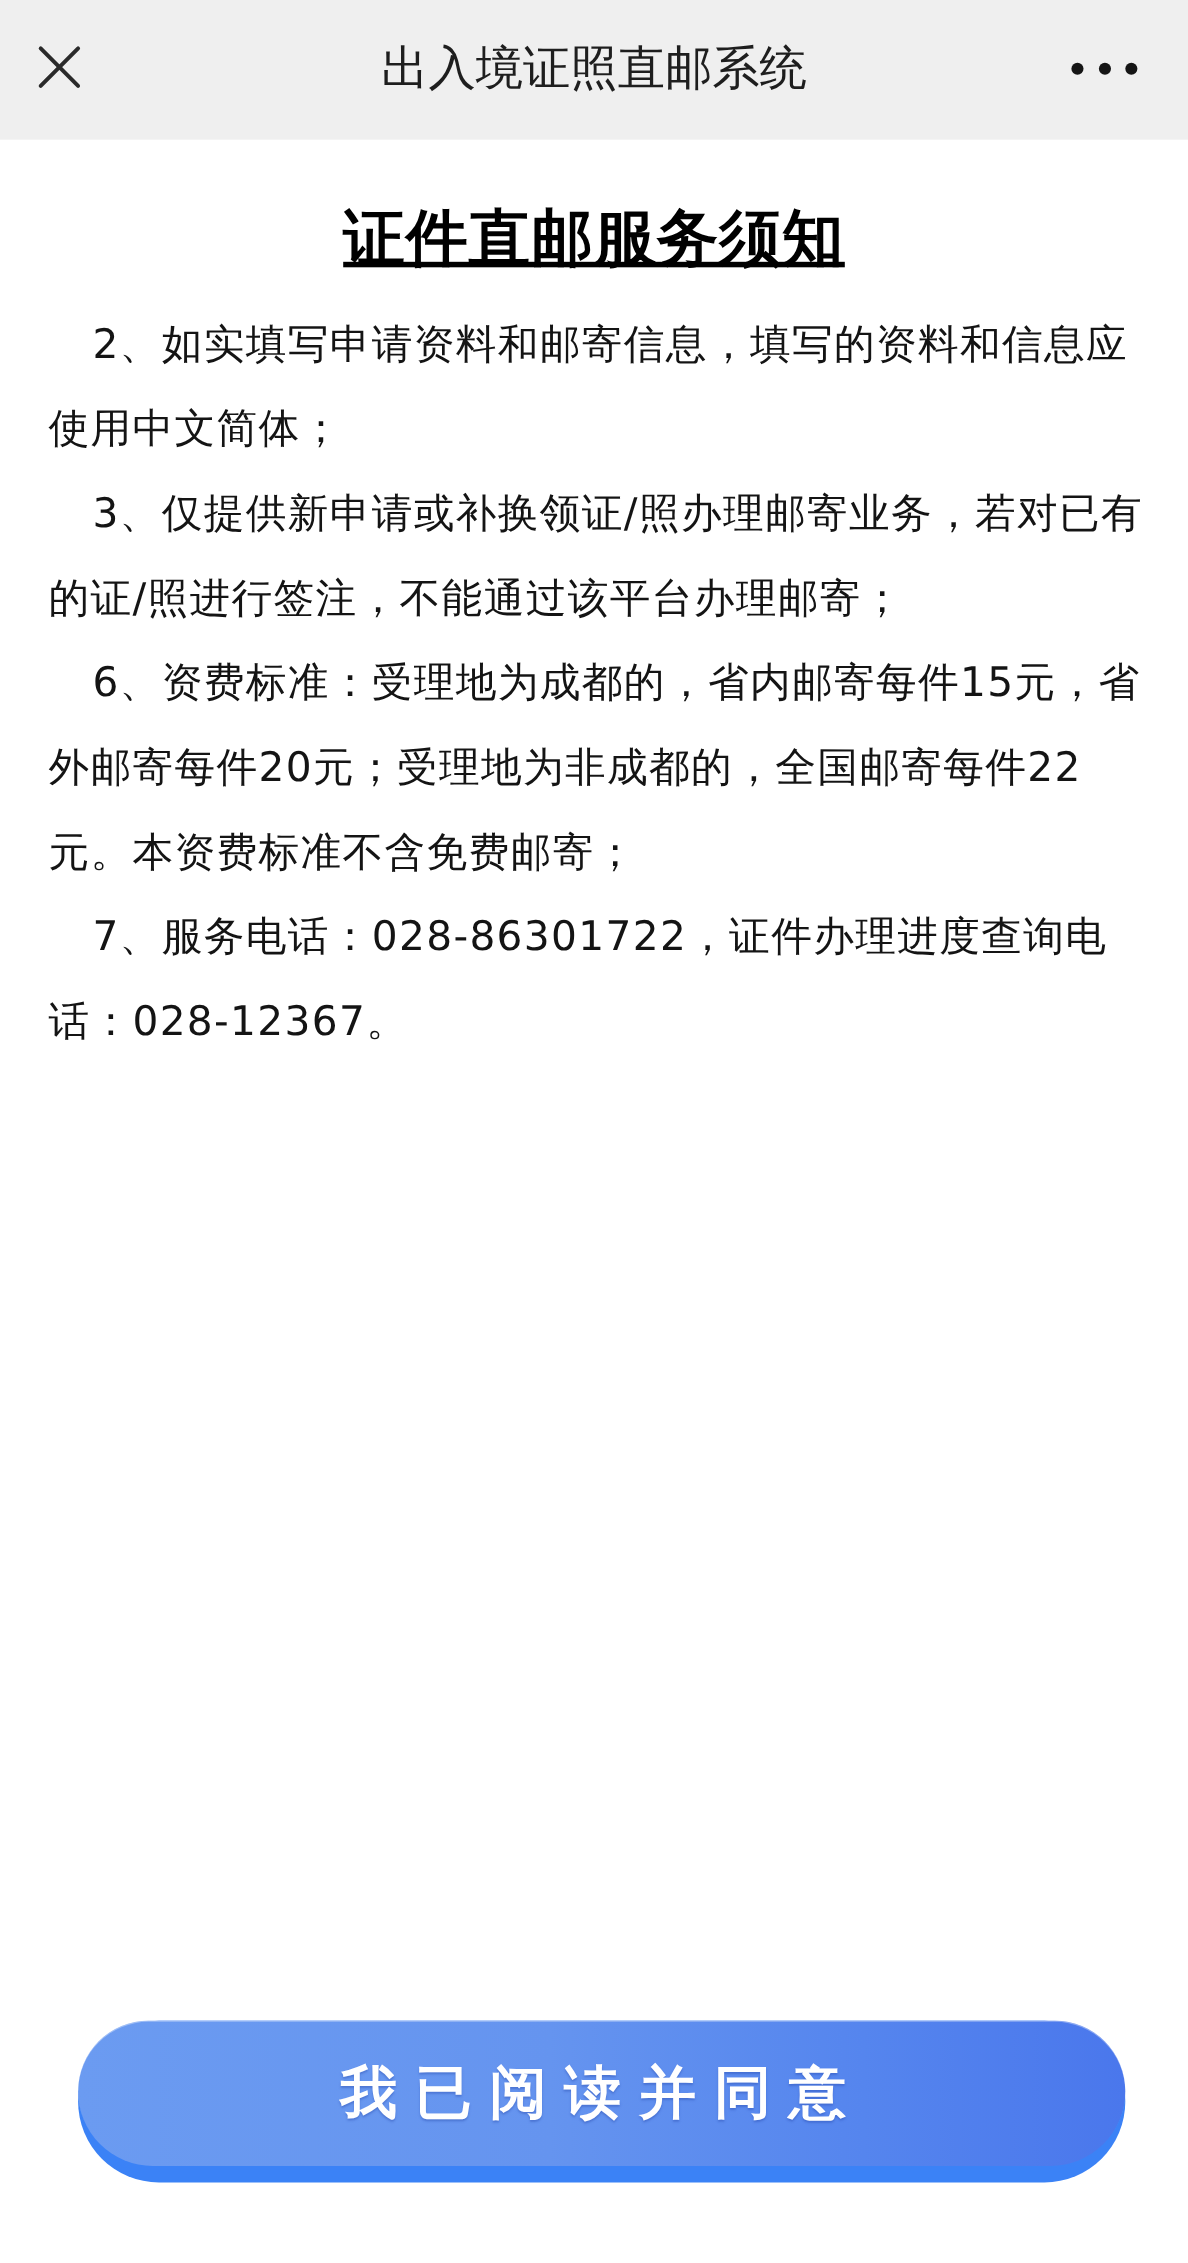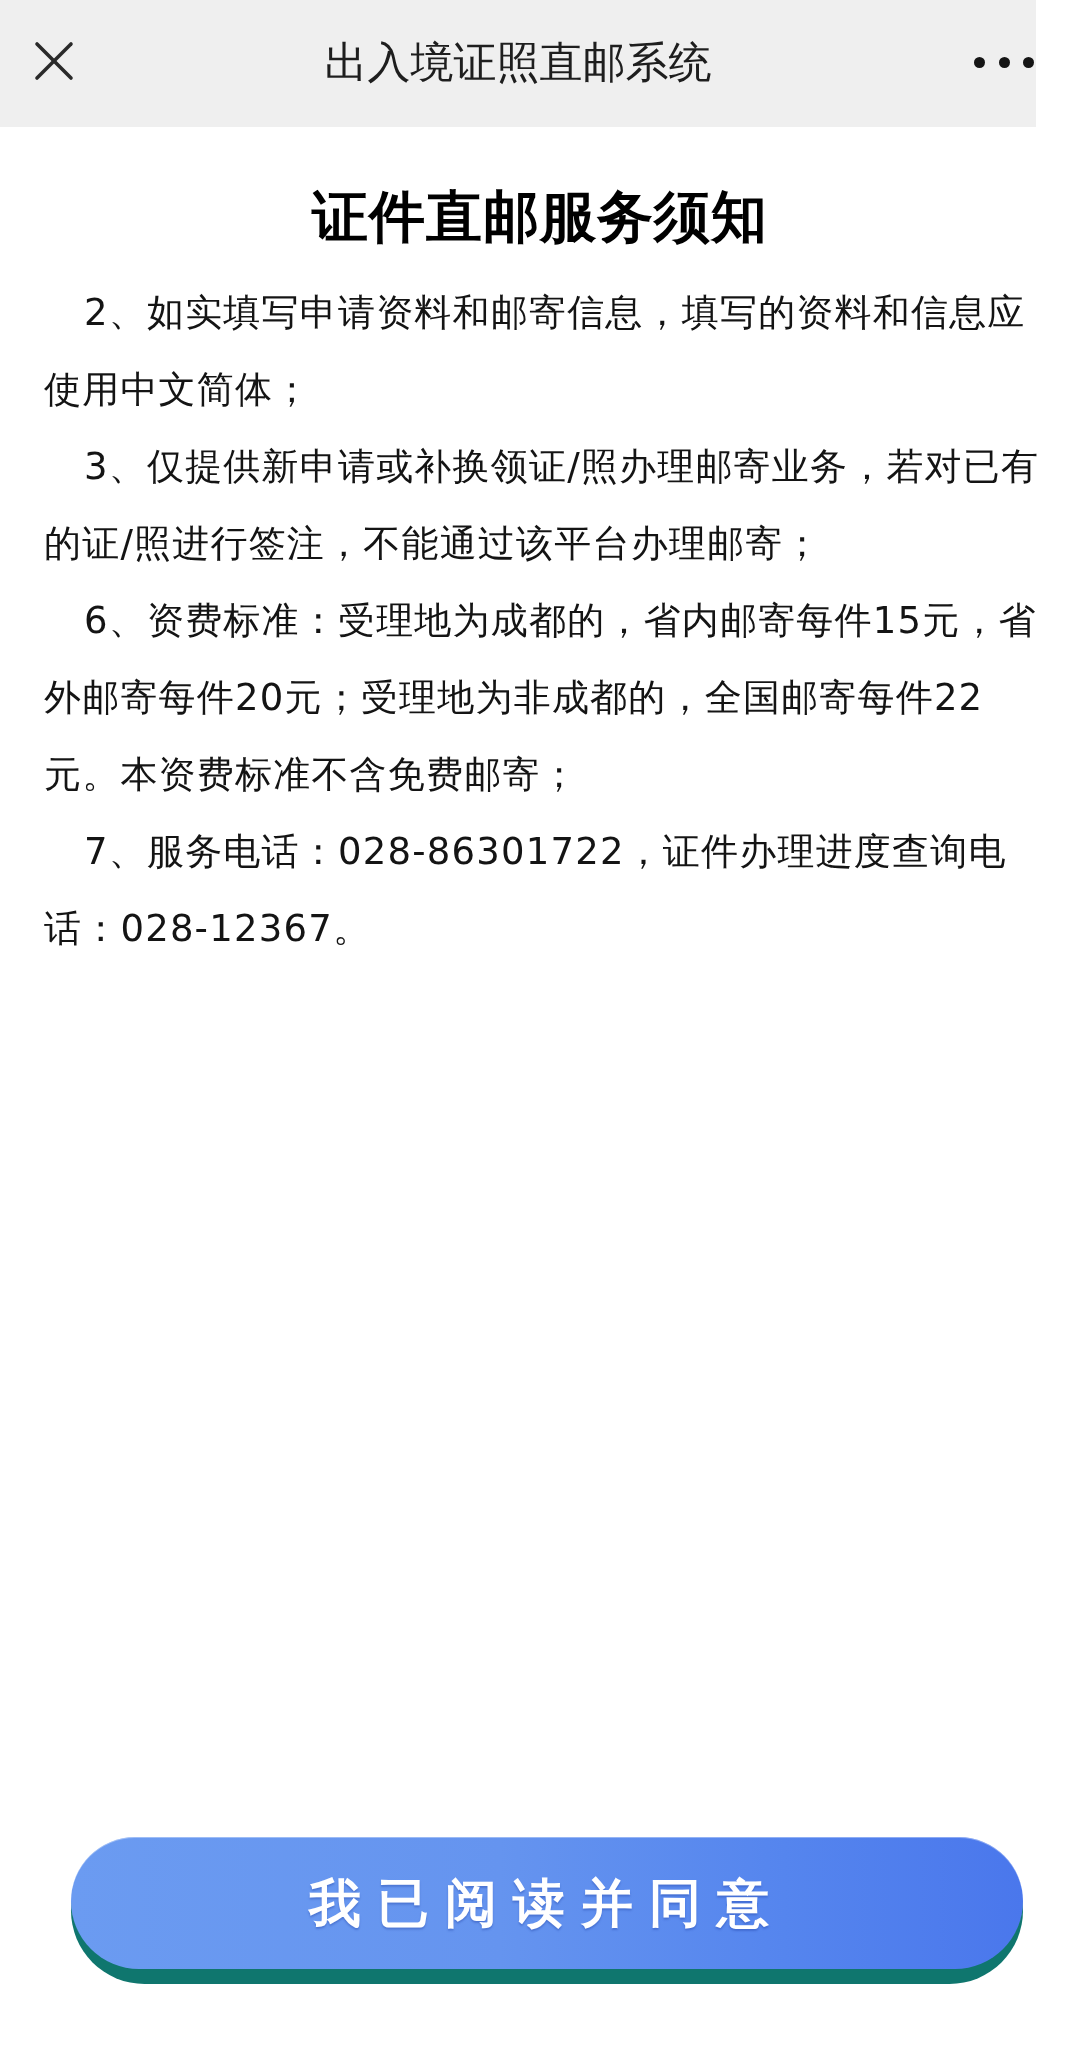--- a/index.html
+++ b/index.html
@@ -11,24 +11,23 @@
     width: 1080px;
     height: 2057px;
     position: relative;
     overflow: hidden;
     font-family: "DejaVu Sans", "Liberation Sans", sans-serif;
     color: #111111;
   }
   .topbar {
     position: absolute;
     left: 0; top: 0;
-    width: 992px;
+    width: 1080px;
     height: 127px;
     background: #efefef;
-    padding-left: 44px;
   }
   .close-btn {
     position: absolute;
     left: 30px; top: 37px;
     width: 48px; height: 48px;
     cursor: pointer;
   }
   .close-btn svg { display: block; }
   .topbar-title {
     position: absolute;
@@ -82,21 +81,21 @@
     text-indent: 40px;
     word-break: break-all;
   }
   .agree-btn {
     position: absolute;
     left: 71px;
     top: 1837px;
     width: 952px;
     height: 147px;
     border-radius: 74px;
-    background: #0f766e;
+    background: #3b82f6;
     cursor: pointer;
     border: none;
     padding: 0;
   }
   .agree-btn-face {
     position: absolute;
     left: 0; top: 0;
     width: 952px;
     height: 132px;
     border-radius: 66px 66px 70px 70px;
@@ -129,21 +128,21 @@
     </span>
   </div>
   <div class="topbar-title">出入境证照直邮系统</div>
   <div class="more-btn">
     <span class="dot"></span>
     <span class="dot"></span>
     <span class="dot"></span>
   </div>
 </div>
 
-<h1 class="notice-title" style="margin:0;">证件直邮服务须知</h1>
+<h1 class="notice-title" style="margin:0;text-decoration:underline;">证件直邮服务须知</h1>
 
 <div class="notice-body">
   <p class="notice-item">2、如实填写申请资料和邮寄信息，填写的资料和信息应使用中文简体；</p>
   <p class="notice-item">3、仅提供新申请或补换领证/照办理邮寄业务，若对已有的证/照进行签注，不能通过该平台办理邮寄；</p>
   <p class="notice-item">6、资费标准：受理地为成都的，省内邮寄每件15元，省外邮寄每件20元；受理地为非成都的，全国邮寄每件22元。本资费标准不含免费邮寄；</p>
   <p class="notice-item">7、服务电话：028-86301722，证件办理进度查询电话：028-12367。</p>
 </div>
 
 <button class="agree-btn">
   <span class="agree-btn-face"></span>

